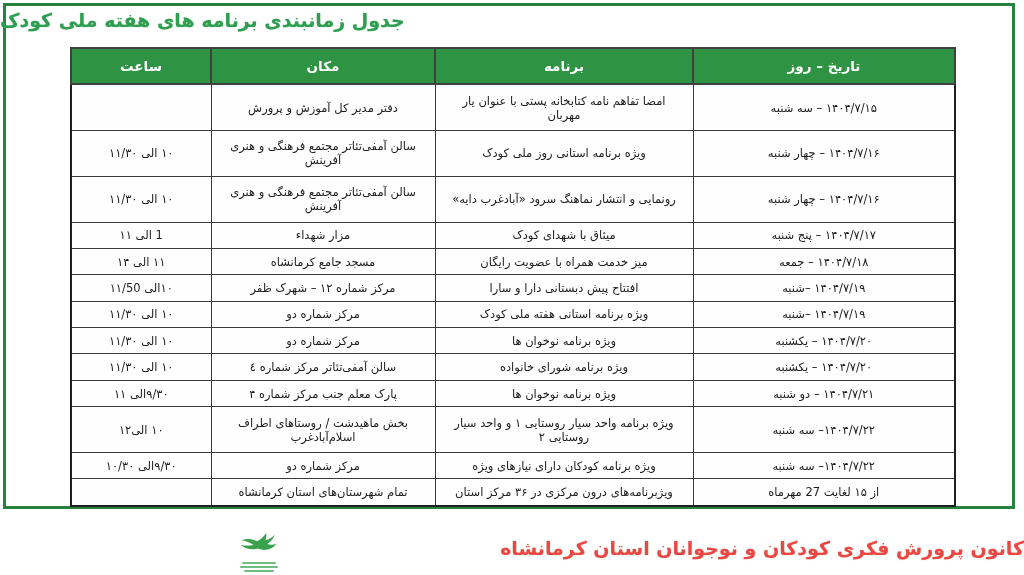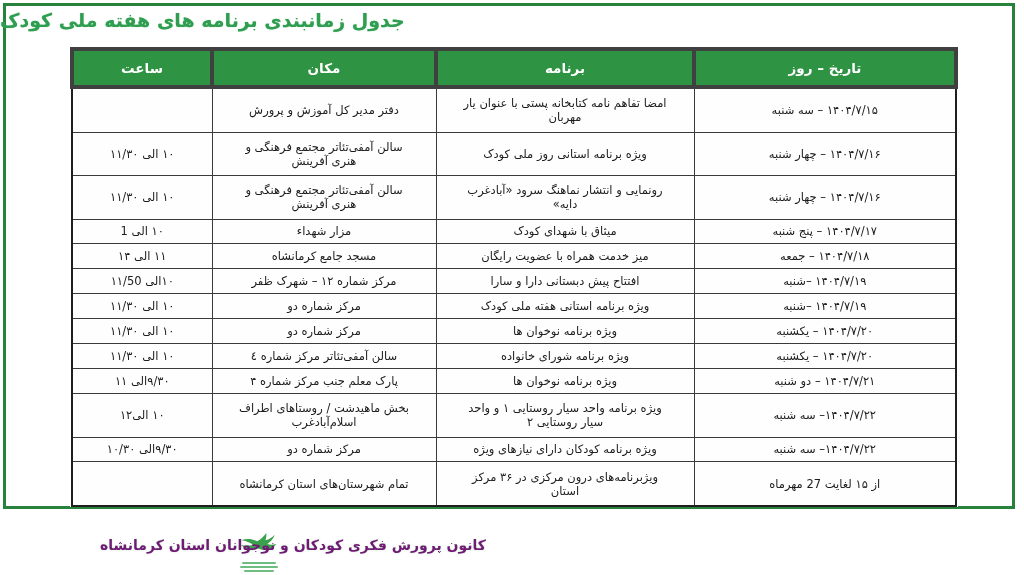--- a/index.html
+++ b/index.html
@@ -37,40 +37,40 @@
     table-layout: fixed;
     border: 2px solid #1f1f1f;
     background: #fefefe;
   }
   table.schedule th {
     background: #2e9342;
     color: #ffffff;
     font-weight: bold;
     font-size: 13.5px;
     height: 30px;
-    border: 4px solid #404040;
+    border: 2px solid #404040;
     padding: 2px 4px;
   }
   table.schedule td {
     border: 1px solid #3a3a3a;
     font-size: 11.5px;
     color: #1c1c1c;
     text-align: center;
     vertical-align: middle;
-    padding: 2px 22px;
+    padding: 2px 14px;
     overflow: hidden;
   }
   .footer-org {
     position: absolute;
     top: 537px; left: 100px; right: 0;
-    text-align: left;
+    text-align: right;
     direction: rtl;
-    font-size: 14px;
+    font-size: 19px;
     font-weight: bold;
-    color: #701a75;
+    color: #ef4444;
     text-shadow: 0 0 2px rgba(90,185,105,0.35);
     letter-spacing: 0.5px;
   }
   .logo {
     position: absolute;
     top: 532px; left: 233px;
     width: 52px;
     text-align: center;
   }
   .logo .tagline { height: 2px; background: #6fbd80; margin: 2px auto 0; border-radius: 1px; }
@@ -116,21 +116,21 @@
     <tr>
       <td>۱۴۰۴/۷/۱۶ – چهار شنبه</td>
       <td>رونمایی و انتشار نماهنگ سرود «آبادغرب دایه»</td>
       <td>سالن آمفی‌تئاتر مجتمع فرهنگی و هنری آفرینش</td>
       <td>۱۰ الی ۱۱/۳۰</td>
     </tr>
     <tr>
       <td>۱۴۰۴/۷/۱۷ – پنج شنبه</td>
       <td>میثاق با شهدای کودک</td>
       <td>مزار شهداء</td>
-      <td>۱۰ الی 1</td>
+      <td>1 الی ۱۱</td>
     </tr>
     <tr>
       <td>۱۴۰۴/۷/۱۸ – جمعه</td>
       <td>میز خدمت همراه با عضویت رایگان</td>
       <td>مسجد جامع کرمانشاه</td>
       <td>۱۱ الی ۱۴</td>
     </tr>
     <tr>
       <td>۱۴۰۴/۷/۱۹ –شنبه</td>
       <td>افتتاح پیش دبستانی دارا و سارا</td>

